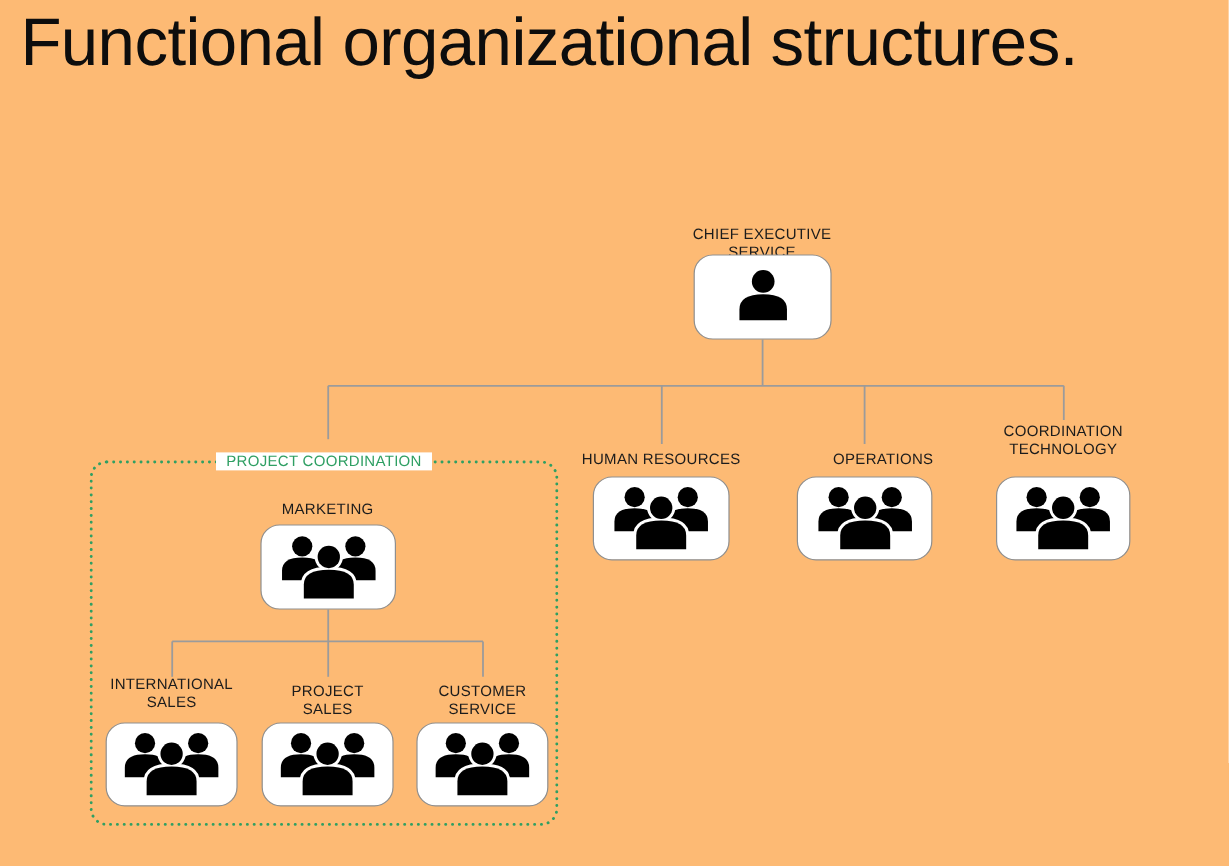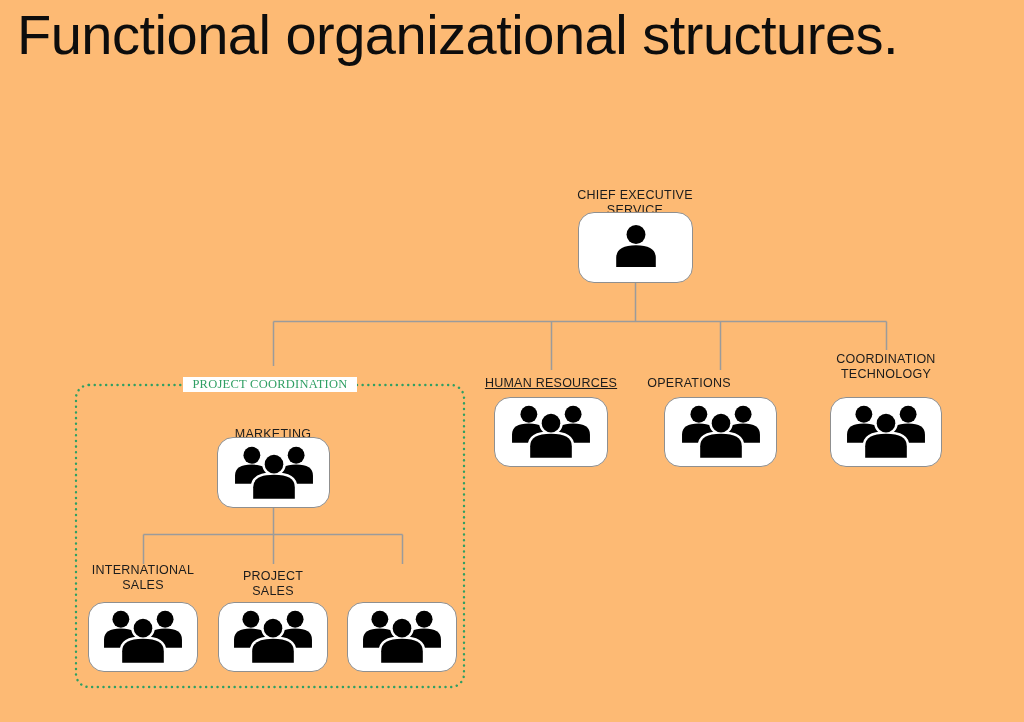--- a/index.html
+++ b/index.html
@@ -116,35 +116,35 @@
       <path d="M143.5 534.5 H402.5"></path>
       <path d="M143.5 534.5 V564"></path>
       <path d="M273.5 534.5 V564"></path>
       <path d="M402.5 534.5 V564"></path>
     </g>
   </svg>
 
   <svg class="group-frame">
     <rect x="2" y="2" width="388" height="302" rx="13" fill="none" stroke="#2f9f63" stroke-width="2.4" stroke-dasharray="0.1 5.6" stroke-linecap="round"></rect>
   </svg>
-  <div class="group-frame-label" style="color:#2f9f63;font-family:Liberation Serif, serif;">
+  <div class="group-frame-label" style="color:#2f9f63;">
     <span>PROJECT COORDINATION</span>
   </div>
 
   <div class="node-label" style="left:550px; top:172px;margin-top:16px;">
     <span>CHIEF EXECUTIVE</span>
     <span>SERVICE</span>
   </div>
   <div class="node-box" style="left:578px; top:212px; width:115px; height:71px;">
     <svg class="icon-svg" viewBox="0 0 60 60" width="54" height="54">
         <use href="#sym-person"></use>
       </svg>
   </div>
 
-  <div class="node-label" style="left:188px; top:417px;margin-top:10px;">
+  <div class="node-label" style="left:188px; top:417px;">
     <span>MARKETING</span>
   </div>
   <div class="node-box" style="left:217px; top:437px; width:113px; height:71px;">
     <svg class="icon-svg" viewBox="0 0 110 70" width="98" height="62">
         <use href="#sym-group"></use>
       </svg>
   </div>
 
   <div class="node-label" style="left:58px; top:563px;">
     <span>INTERNATIONAL</span>
@@ -159,36 +159,40 @@
   <div class="node-label" style="left:188px; top:569px;">
     <span>PROJECT</span>
     <span>SALES</span>
   </div>
   <div class="node-box" style="left:218px; top:602px; width:110px; height:70px;">
     <svg class="icon-svg" viewBox="0 0 110 70" width="98" height="62">
         <use href="#sym-group"></use>
       </svg>
   </div>
 
+  <div class="node-label" style="left:317px; top:569px;">
+    <span>CUSTOMER</span>
+    <span>SERVICE</span>
+  </div>
   <div class="node-box" style="left:347px; top:602px; width:110px; height:70px;">
     <svg class="icon-svg" viewBox="0 0 110 70" width="98" height="62">
         <use href="#sym-group"></use>
       </svg>
   </div>
 
-  <div class="node-label" style="left:466px; top:376px;text-decoration:underline;">
+  <div class="node-label" style="left:466px; top:376px;">
     <span>HUMAN RESOURCES</span>
   </div>
   <div class="node-box" style="left:494px; top:397px; width:114px; height:70px;">
     <svg class="icon-svg" viewBox="0 0 110 70" width="98" height="62">
         <use href="#sym-group"></use>
       </svg>
   </div>
 
-  <div class="node-label" style="left:604px; top:376px;">
+  <div class="node-label" style="left:651px; top:376px;">
     <span>OPERATIONS</span>
   </div>
   <div class="node-box" style="left:664px; top:397px; width:113px; height:70px;">
     <svg class="icon-svg" viewBox="0 0 110 70" width="98" height="62">
         <use href="#sym-group"></use>
       </svg>
   </div>
 
   <div class="node-label" style="left:801px; top:352px;">
     <span>COORDINATION</span>

